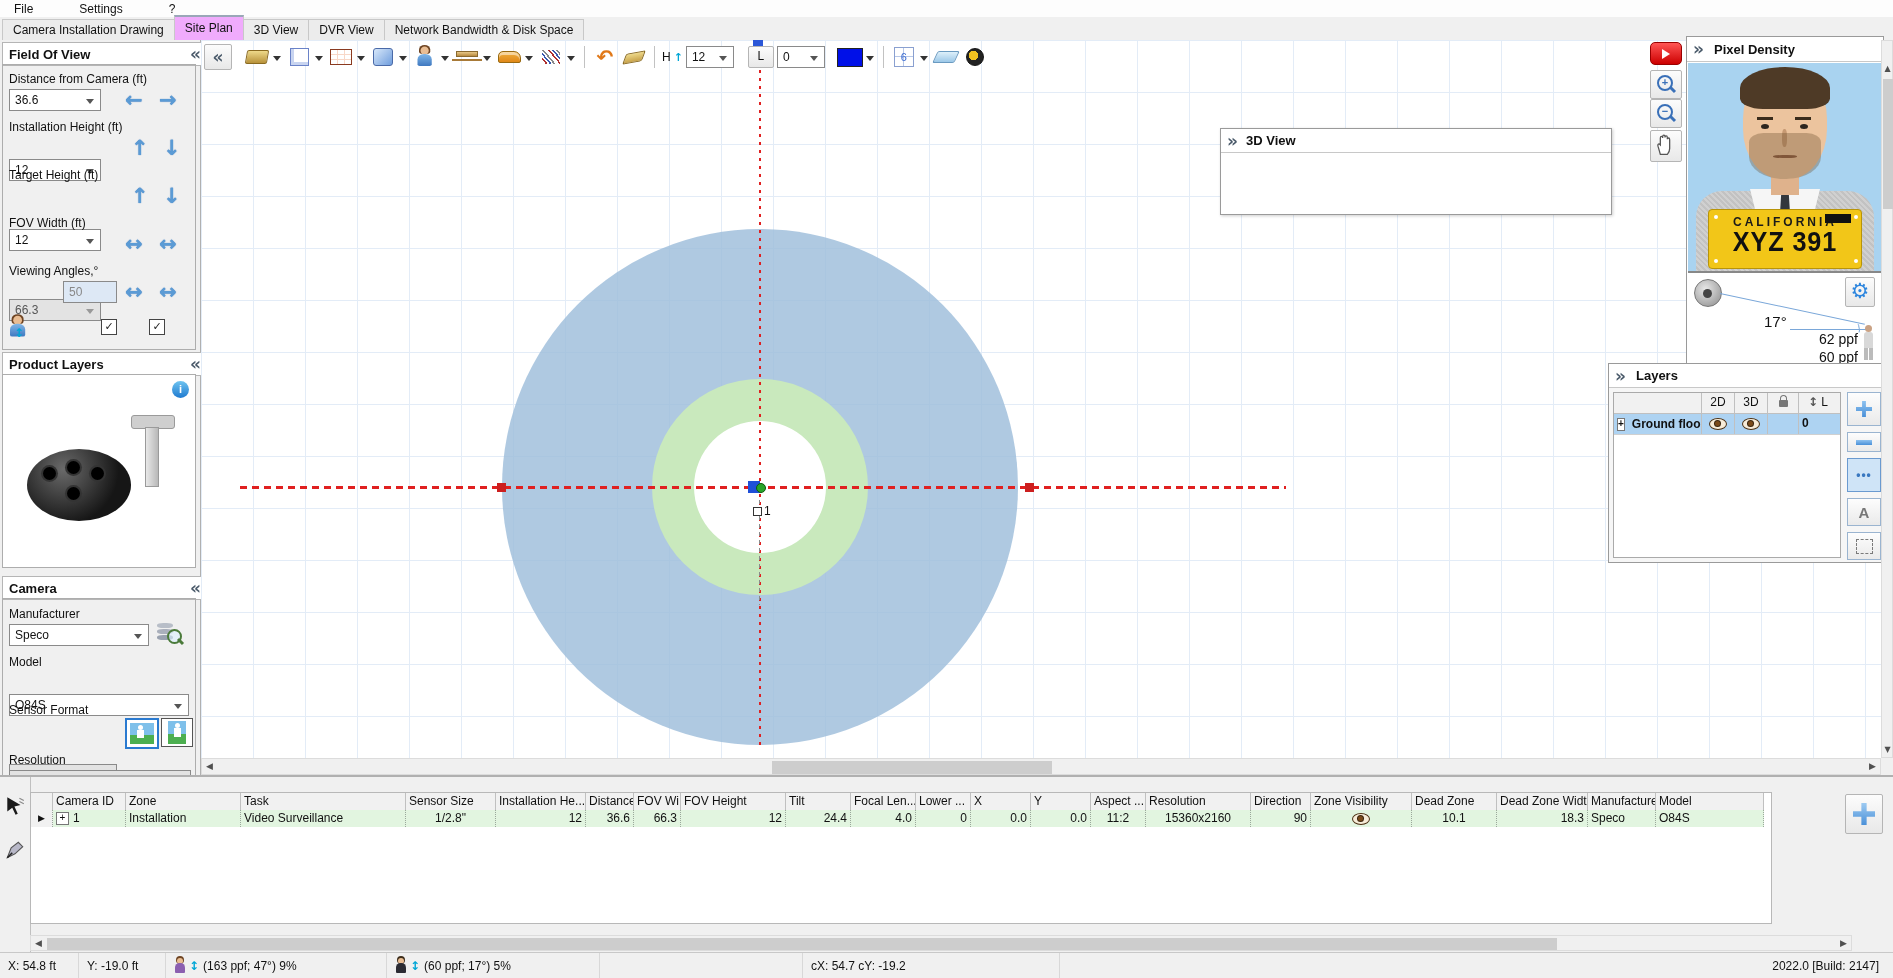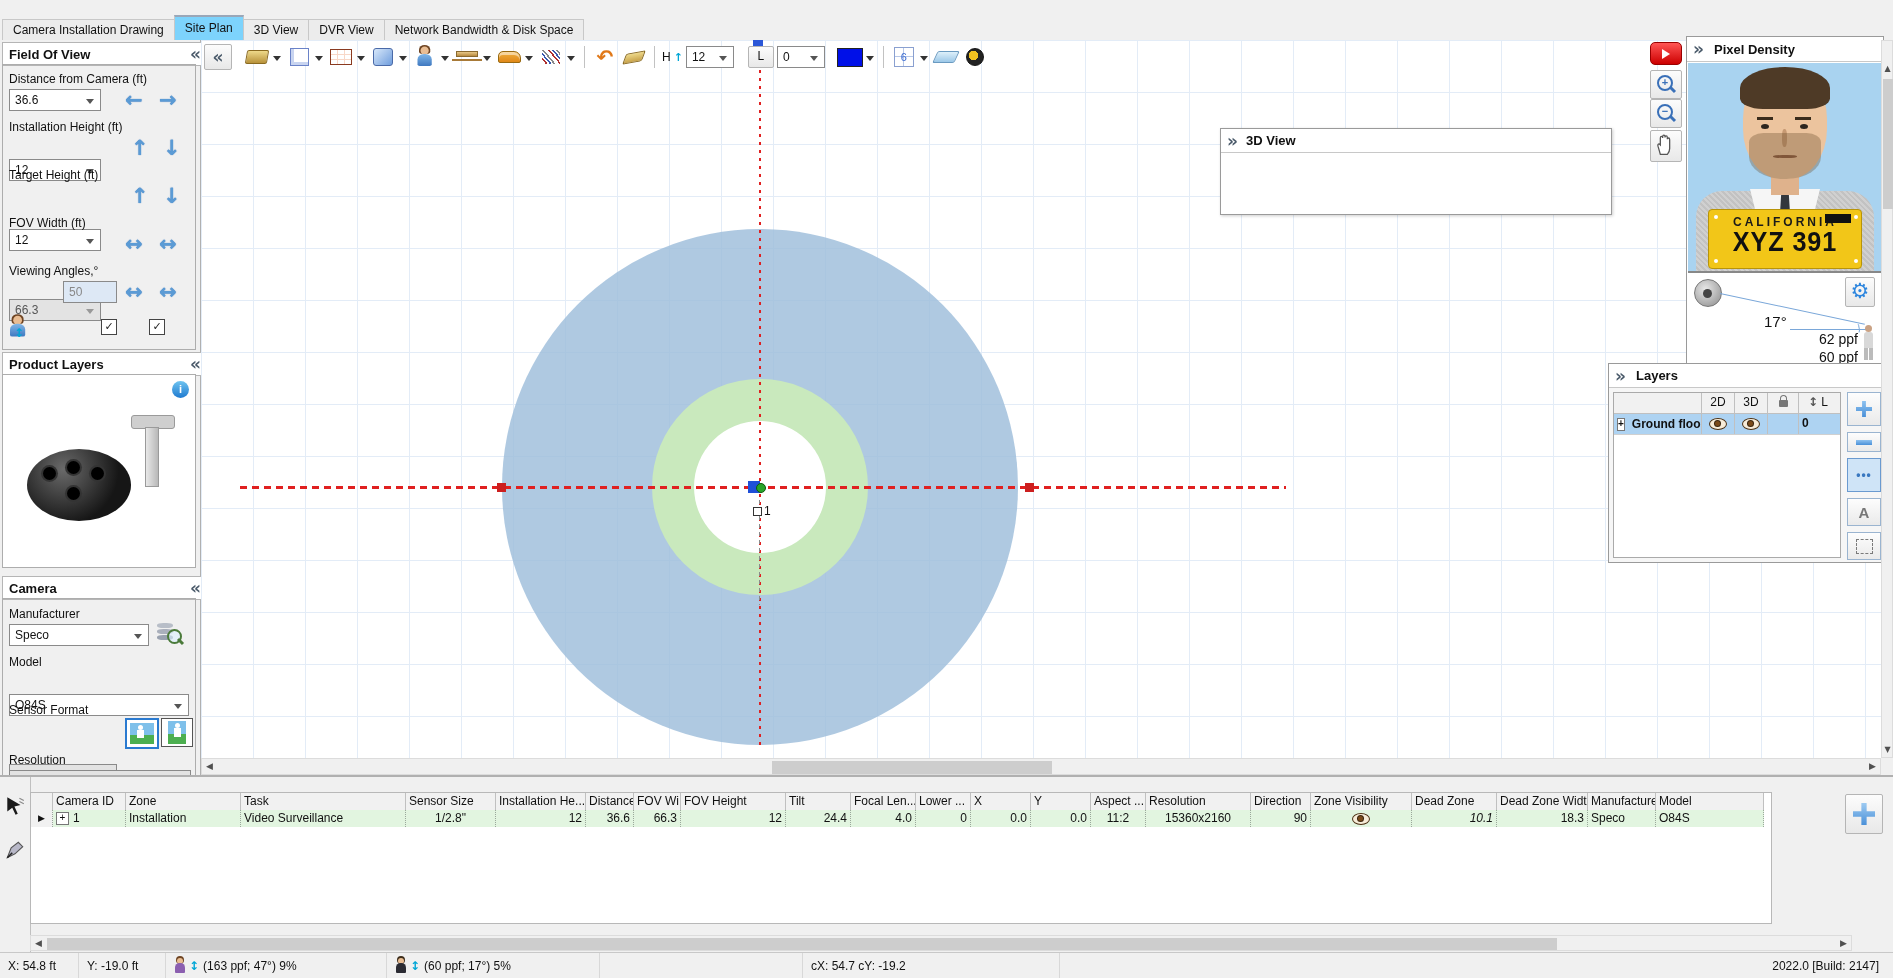--- a/index.html
+++ b/index.html
@@ -4,21 +4,21 @@
 <style>
   html,body{margin:0;padding:0;background:#666;}
   #app{position:relative;width:1893px;height:978px;background:#f0f0f0;
        font-family:"Liberation Sans",sans-serif;font-size:12px;color:#111;overflow:hidden;}
   .abs{position:absolute;}
   
   #menubar{left:0;top:0;width:1893px;height:17px;background:#fdfdfd;border-bottom:1px solid #e5e5e5;display:flex;align-items:center;}
   .menu-item{padding:0 14px;cursor:default;}
   #tabbar{left:0;top:17px;width:1893px;height:23px;background:#f0f0f0;border-bottom:1px solid #c8c8c8;display:flex;align-items:flex-end;}
   .tab{height:20px;line-height:20px;padding:0 10px;border:1px solid #c8c8c8;border-bottom:none;background:#ececec;margin-left:-1px;white-space:nowrap;}
-  .tab.active{background:#7dd3fc;height:23px;line-height:22px;border-top:2px solid #9aa7b8;position:relative;z-index:2;}
+  .tab.active{background:#f0abfc;height:23px;line-height:22px;border-top:2px solid #9aa7b8;position:relative;z-index:2;}
   
   .hdr{background:#fff;border:1px solid #b5b5b5;display:flex;align-items:center;justify-content:space-between;padding:0 6px;font-weight:bold;font-size:13px;}
   .chev{color:#4a5a6a;font-weight:bold;font-size:17px;font-family:"DejaVu Sans",sans-serif;cursor:pointer;}
   .combo{background:#fff;border:1px solid #8a8a8a;height:22px;line-height:20px;padding:0 18px 0 5px;position:relative;box-sizing:border-box;}
   .combo::after{content:"";position:absolute;right:6px;top:9px;border:4px solid transparent;border-top:5px solid #555;}
   .combo.dis{background:#e3e3e3;color:#555;}
   .combo.dis::after{border-top-color:#999;}
   .arr{color:#5b9bd5;font:bold 21px "DejaVu Sans",sans-serif;line-height:22px;cursor:pointer;text-shadow:0 0 1px #2d6db5;}
   .cb{width:14px;height:14px;border:1px solid #444;background:#fff;font-size:11px;line-height:13px;text-align:center;color:#222;cursor:pointer;}
   .lbl{color:#111;}
@@ -61,20 +61,25 @@
   .sfig .fb{position:absolute;left:0.5px;top:5px;width:10px;height:10px;border-radius:45% 45% 10% 10%;}
   .sfig.w .fb{background:#8b5fb0;} .sfig.w .fh{box-shadow:0 -1px 0 1px #6e4423;}
   .sfig.m .fb{background:#2b2b33;} .sfig.m .fh{box-shadow:0 -1px 0 1px #3c2c1a;}
   .cyan{color:#00a6d6;font-weight:bold;font-family:"DejaVu Sans",sans-serif;}
 </style>
 </head>
 <body>
 
 <div id="app">
 
+  <div id="menubar" class="abs">
+    <span class="menu-item">File</span>
+    <span class="menu-item" style="margin-left:18px;">Settings</span>
+    <span class="menu-item" style="margin-left:18px;">?</span>
+  </div>
 
   <div id="tabbar" class="abs">
     <div class="tab" style="margin-left:2px;">Camera Installation Drawing</div>
     <div class="tab active">Site Plan</div>
     <div class="tab">3D View</div>
     <div class="tab">DVR View</div>
     <div class="tab">Network Bandwidth &amp; Disk Space</div>
   </div>
 
   <div class="abs" style="left:0;top:40px;width:200px;height:735px;background:#f0f0f0;border-right:1px solid #b0b0b0;">
@@ -463,21 +468,21 @@
             <div class="bt-td" style="width: 105px; text-align: right;">12</div>
             <div class="bt-td" style="width: 65px; text-align: right;">24.4</div>
             <div class="bt-td" style="width: 65px; text-align: right;">4.0</div>
             <div class="bt-td" style="width: 55px; text-align: right;">0</div>
             <div class="bt-td" style="width: 60px; text-align: right;">0.0</div>
             <div class="bt-td" style="width: 60px; text-align: right;">0.0</div>
             <div class="bt-td" style="width: 55px; text-align: center;">11:2</div>
             <div class="bt-td" style="width: 105px; text-align: center;">15360x2160</div>
             <div class="bt-td" style="width: 60px; text-align: right;">90</div>
             <div class="bt-td" style="width: 101px; text-align: center;"><span class="eye" style="margin-top: 3px;"></span></div>
-            <div class="bt-td" style="width: 85px; text-align: right; font-style: italic;">10.1</div>
+            <div class="bt-td" style="width: 85px; text-align: center;">10.1</div>
             <div class="bt-td" style="width: 91px; text-align: right;">18.3</div>
             <div class="bt-td" style="width: 68px; text-align: left;">Speco</div>
             <div class="bt-td" style="width: 108px; text-align: left;">O84S</div>
           </div>
       </div>
     </div>
     <div class="abs tool-btn" style="left:1845px;top:17px;width:36px;height:38px;display:flex;align-items:center;justify-content:center;">
       <div style="width:22px;height:22px;background:linear-gradient(#9ecbf2,#4a90d8);clip-path:polygon(38% 0,62% 0,62% 38%,100% 38%,100% 62%,62% 62%,62% 100%,38% 100%,38% 62%,0 62%,0 38%,38% 38%);"></div>
     </div>
 

